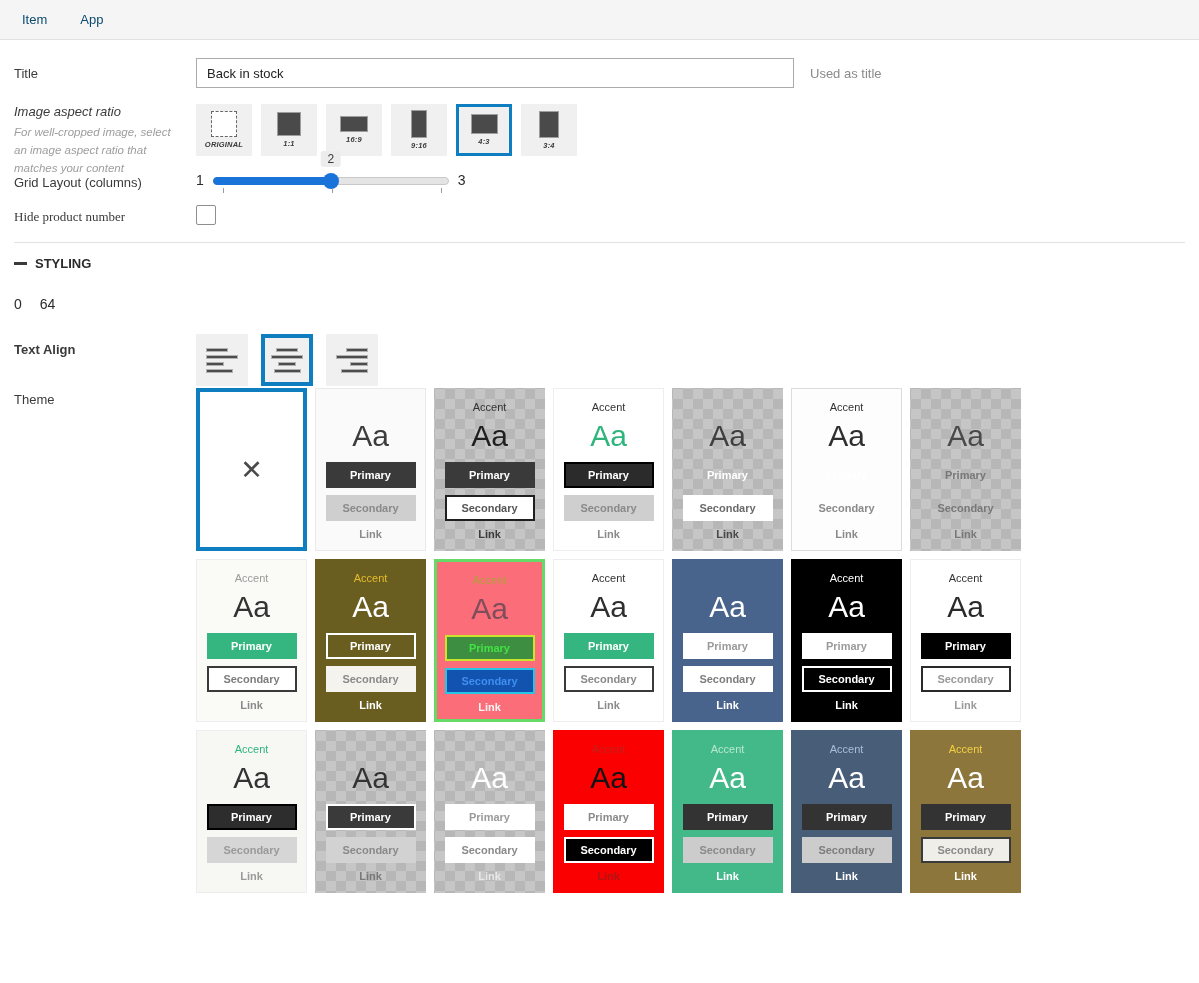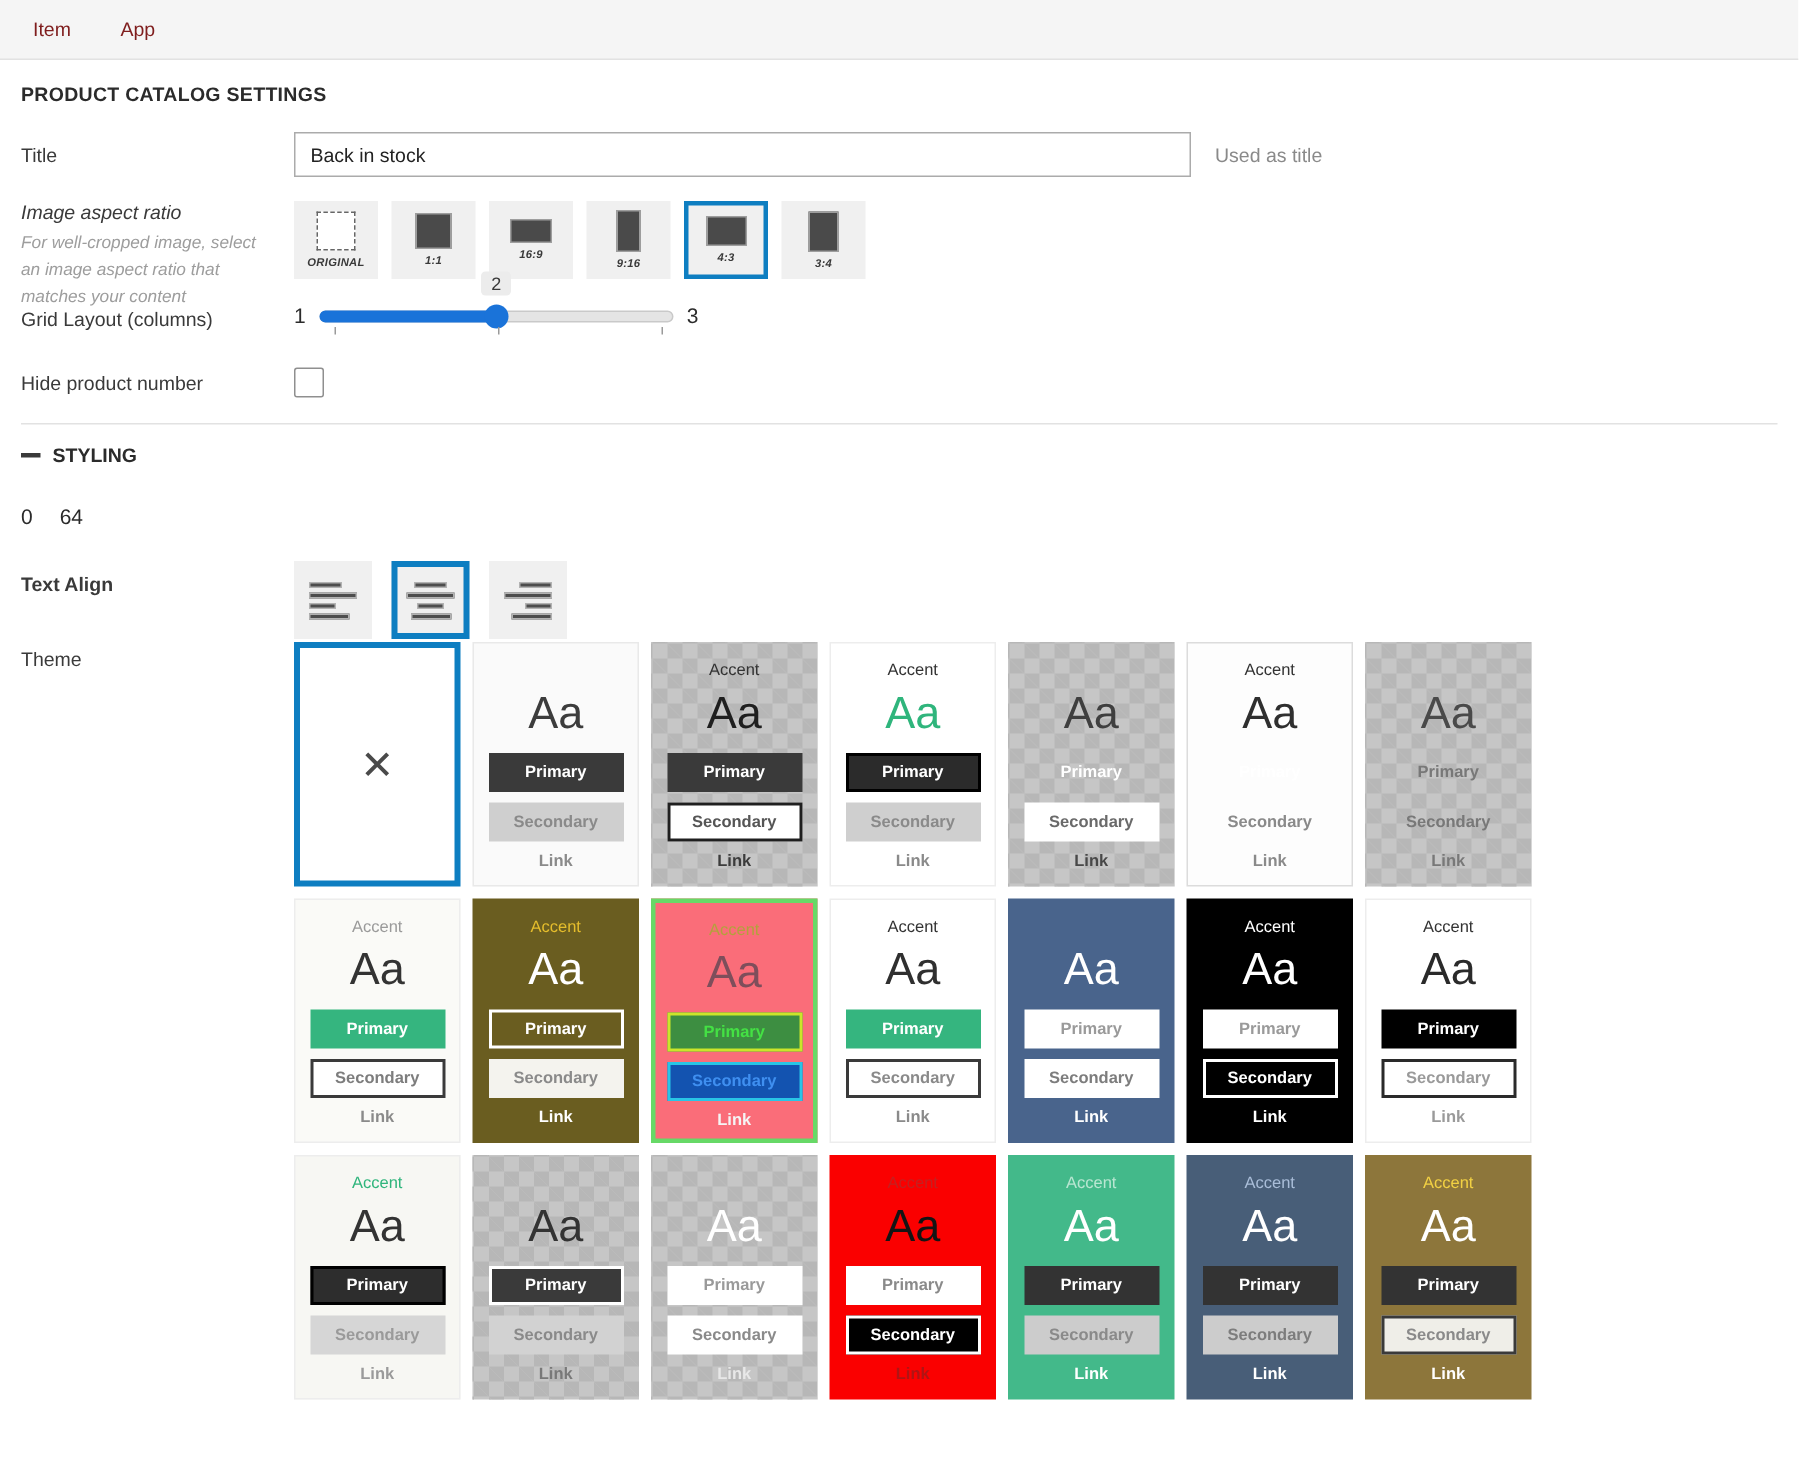--- a/index.html
+++ b/index.html
@@ -1,20 +1,20 @@
 <!DOCTYPE html>
 <html><head>
 <meta charset="utf-8">
 <style>
   * { box-sizing: border-box; margin: 0; padding: 0; }
   html,body { width: 1199px; height: 983px; background:#fff; font-family:"Liberation Sans", sans-serif; overflow:hidden; }
 
   
   .topbar { height:40px; background:#f5f5f5; border-bottom:1px solid #e2e2e2; display:flex; align-items:center; padding-left:22px; }
-  .topbar .tab { font-size:13px; color:#7f1d1d; margin-right:33px; cursor:pointer; }
+  .topbar .tab { font-size:13px; color:#0c4a6e; margin-right:33px; cursor:pointer; }
 
   
   .content { padding:0 14px; }
   .section-title { font-size:13px; font-weight:bold; color:#2b2b2b; letter-spacing:.2px; margin-top:15px; }
   .row { display:flex; }
   .row-label { width:182px; flex:0 0 182px; font-size:13px; color:#3a3a3a; }
   .helper { font-size:11.5px; color:#9d9d9d; line-height:1.55; margin-top:5px; width:168px; }
 
   
   .row-title { margin-top:18px; }
@@ -45,21 +45,21 @@
   .slider-max { margin-left:9px; }
   .slider { position:relative; padding-top:26px; height:46px; }
   .bubble { position:absolute; top:0; transform:translateX(-50%); background:#ececec; border-radius:3px; padding:1px 7px; font-size:12px; color:#3a3a3a; }
   .track { height:8px; background:#e4e4e4; border:1px solid #c9c9c9; border-radius:4px; position:relative; cursor:pointer; }
   .fill { position:absolute; left:-1px; top:-1px; height:8px; background:#1a73d9; border:1px solid #1a73d9; border-radius:4px 0 0 4px; }
   .thumb { position:absolute; top:22px; width:16px; height:16px; border-radius:50%; background:#1a73d9; transform:translateX(-50%); cursor:pointer; }
   .ticks { position:relative; height:7px; margin-top:3px; }
   .tick { position:absolute; width:1px; height:5px; background:#9a9a9a; }
 
   
-  .row-check { margin-top:18px; align-items:center; }
+  .row-check { margin-top:8px; align-items:flex-end;font-family:Liberation Serif, serif; }
   .checkbox { width:20px; height:20px; border:1px solid #8f8f8f; border-radius:2px; background:#fff; cursor:pointer; }
 
   .divider { border-top:1px solid #e2e2e2; margin-top:17px; }
 
   
   .styling-head { display:flex; align-items:center; margin-top:13px; cursor:pointer; }
   .minus-icon { width:13px; height:3px; background:#3a3a3a; margin-right:8px; }
   .styling-title { font-size:13px; font-weight:bold; color:#2b2b2b; }
 
   
@@ -98,21 +98,20 @@
 </style>
 </head>
 <body>
 
 <div class="topbar">
   <span class="tab">Item</span>
   <span class="tab">App</span>
 </div>
 
 <div class="content">
-  <div class="section-title">PRODUCT CATALOG SETTINGS</div>
 
   <div class="row row-title">
     <div class="row-label">Title</div>
     <input class="title-input" type="text" value="Back in stock" style="">
     <div class="hint">Used as title</div>
   </div>
 
   <div class="row row-aspect">
     <div class="row-label">
       <div>Image aspect ratio</div>

